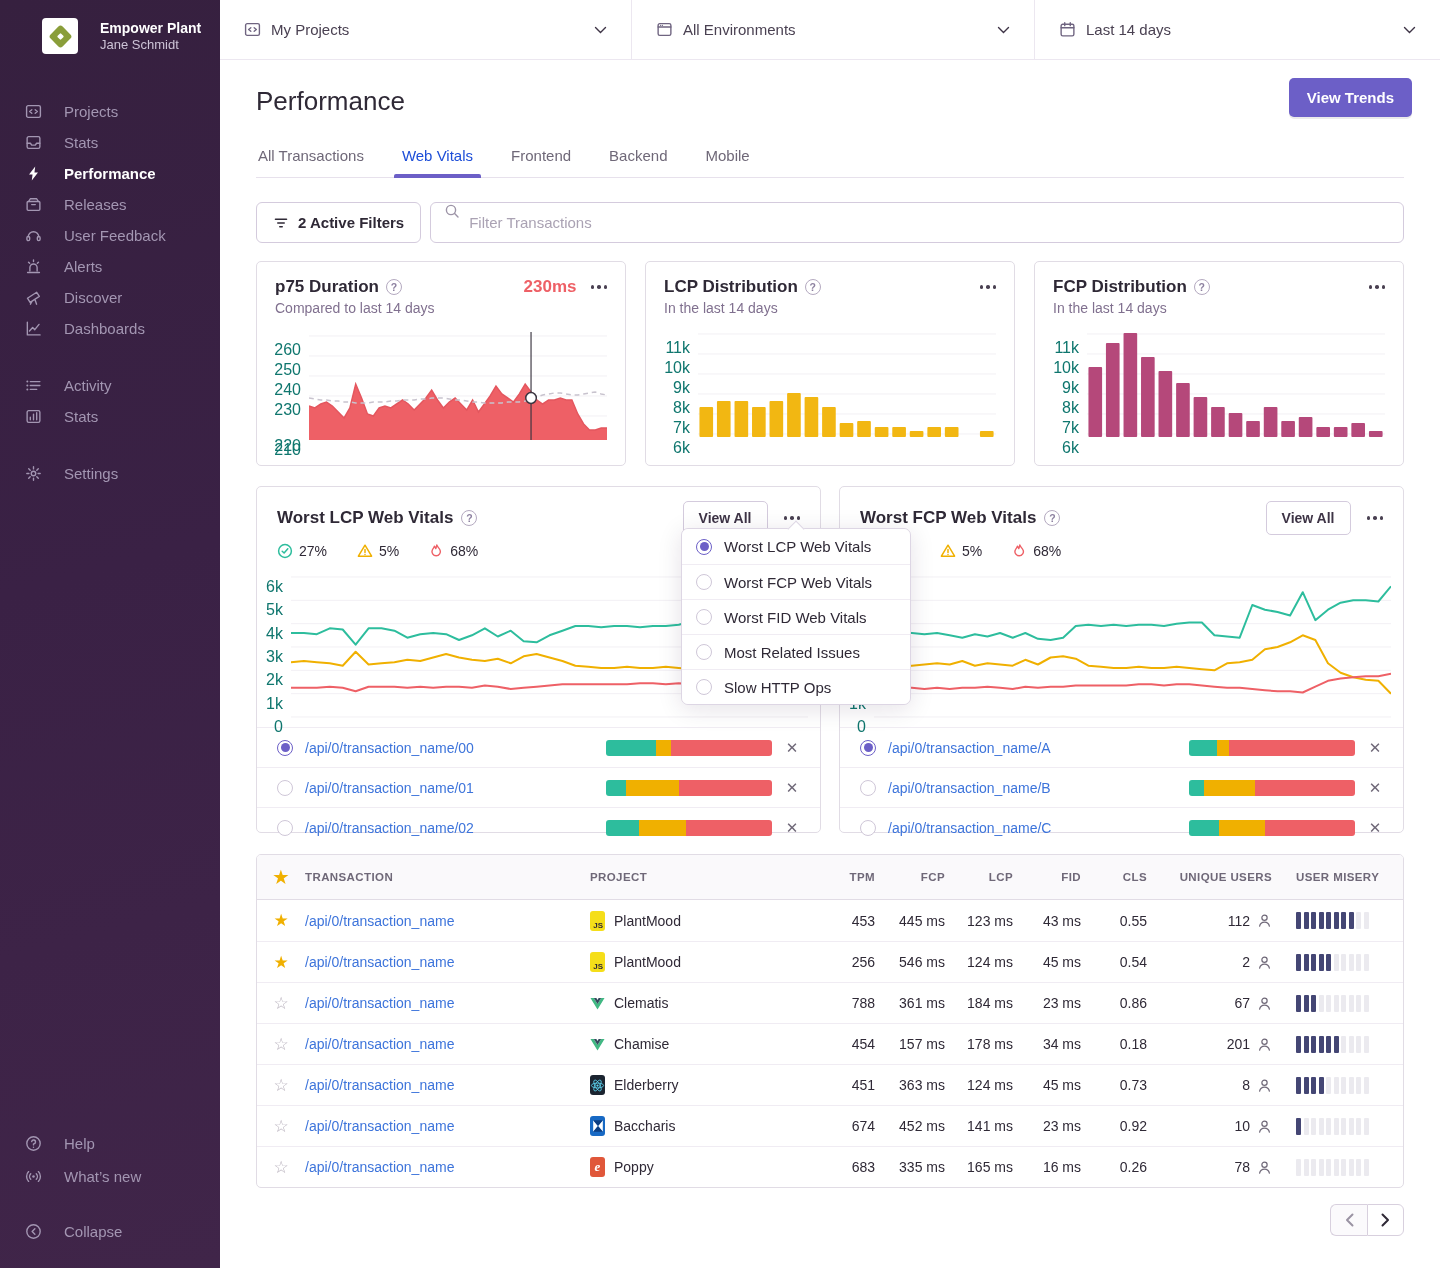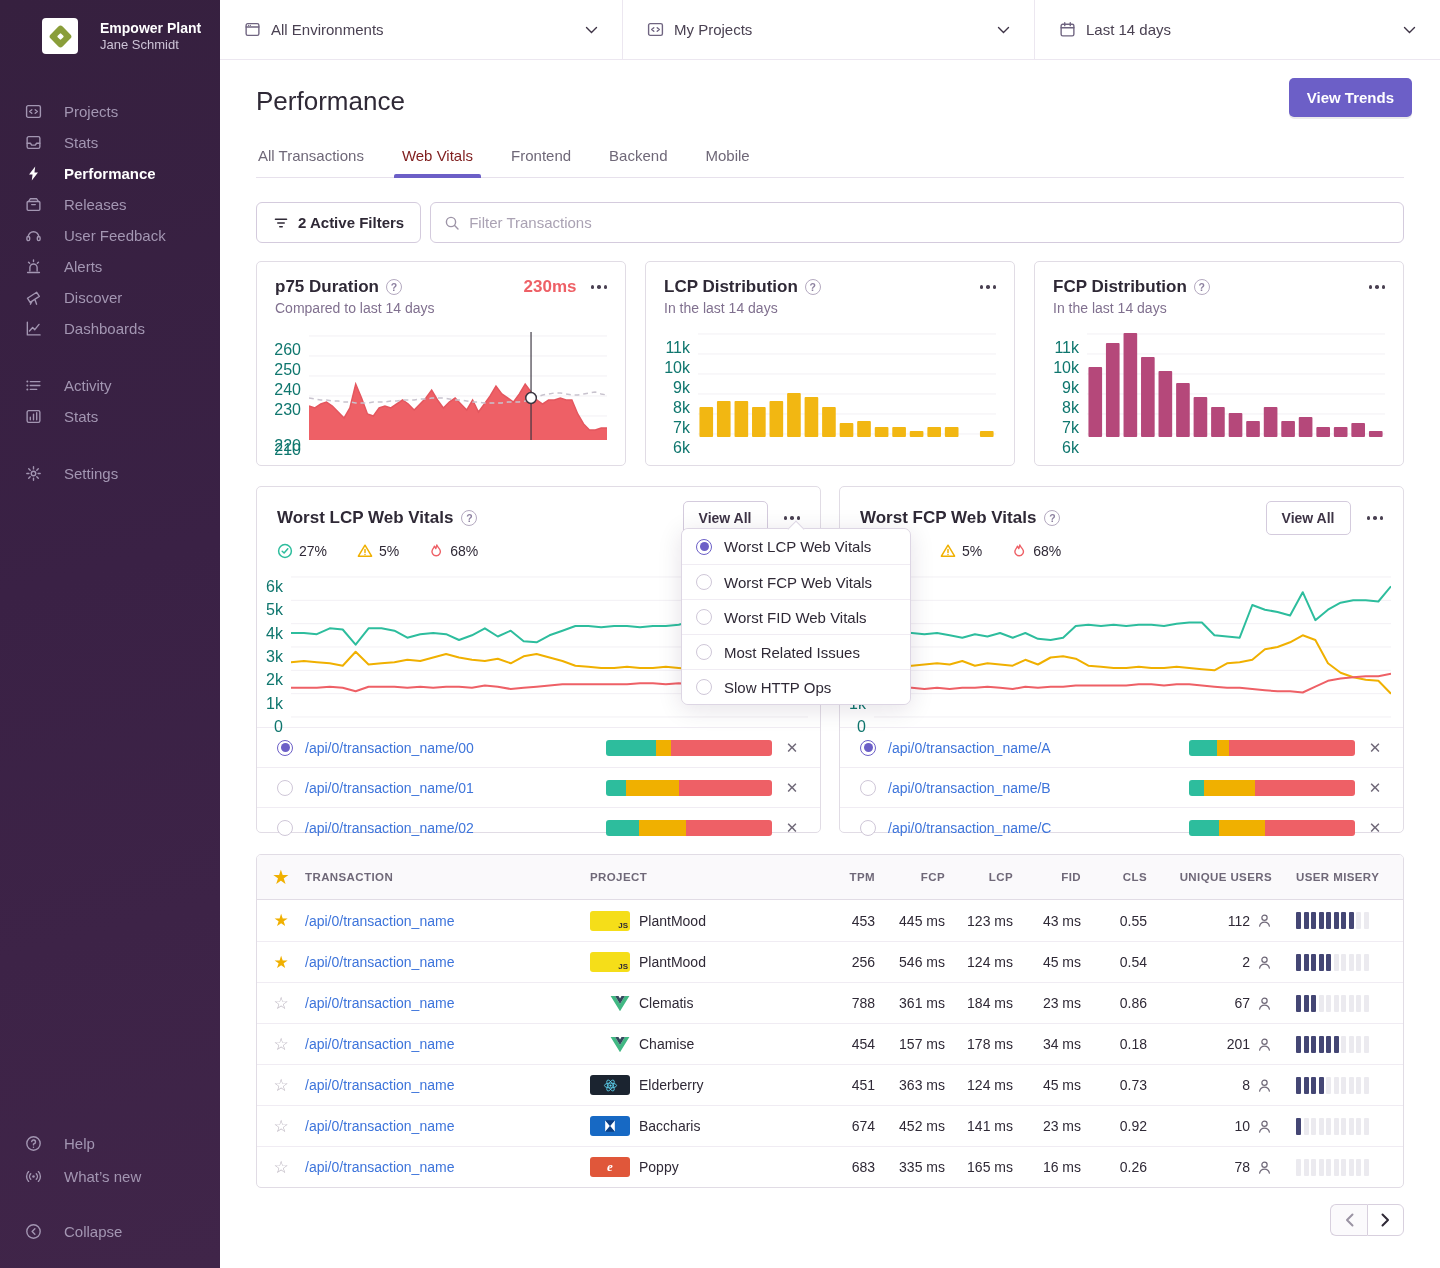--- a/index.html
+++ b/index.html
@@ -36,28 +36,28 @@
   .tb-1 { width:412px; border-right:1px solid #ece7f0; }
   .tb-2 { width:403px; border-right:1px solid #ece7f0; }
   .tb-3 { flex:1; }
 
   .page-head { padding:0 36px; }
   .page-title { margin-top:26px; font-size:26px; font-weight:400; color:#2f2936; }
   .view-trends { position:absolute; right:28px; top:78px; background:#6c5fc7; color:#fff; border:none; border-radius:5px;
     padding:11px 18px; font-size:15px; font-weight:bold; font-family:inherit; cursor:pointer; box-shadow:0 2px 0 rgba(0,0,0,.08); }
   .tabs { display:flex; gap:34px; margin-top:30px; border-bottom:1px solid #e7e1ec; }
   .tab { font-size:15px; color:#6f6878; padding:0 2px 13px; cursor:pointer; position:relative; }
-  .tab.active { color:#7f1d1d; }
+  .tab.active { color:#1d4ed8; }
   .tab.active::after { content:""; position:absolute; left:-6px; right:-6px; bottom:-1px; height:4px; background:#6c5fc7; border-radius:2px 2px 0 0; }
 
   .content { padding:24px 36px 0; }
   .filter-row { display:flex; gap:9px; }
   .btn-filters { display:flex; align-items:center; gap:9px; border:1px solid #d4cbdd; background:#fff; border-radius:6px;
     padding:0 16px; height:41px; font-size:15px; font-weight:bold; color:#2f2936; font-family:inherit; cursor:pointer; }
-  .search-box { flex:1; display:flex; align-items:center; gap:9px; border:1px solid #d4cbdd; border-radius:6px; height:41px; padding:0 13px; color:#9d94a7; }
+  .search-box { flex:1; display:flex; gap:9px; border:1px solid #d4cbdd; border-radius:6px; height:41px; padding:0 13px; color:#9d94a7; }
   .search-box input { border:none; outline:none; flex:1; font-size:15px; font-family:inherit; color:#2f2936; background:transparent; }
   .search-box input::placeholder { color:#aaa2b3; }
 
   
   .cards-row { display:flex; gap:19px; margin-top:18px; }
   .card { border:1px solid #e1dce5; border-radius:5px; background:#fff; }
   .mini-card { flex:1; height:205px; padding:15px 18px 0; position:relative; }
   .mini-head { display:flex; align-items:center; }
   .card-title { font-size:17px; font-weight:bold; color:#2f2936; display:flex; align-items:center; gap:7px; }
   .qmark { width:16px; height:16px; border:1px solid #b4a9c0; color:#8d81a0; border-radius:50%; font-size:10.5px; font-weight:bold;
@@ -117,21 +117,21 @@
   .c-proj { width:215px; flex:0 0 auto; display:flex; align-items:center; gap:9px; }
   .c-num { width:70px; text-align:right; flex:0 0 auto; }
   .c-n2 { width:68px; text-align:right; flex:0 0 auto; }
   .c-n3 { width:66px; text-align:right; flex:0 0 auto; }
   .c-users { width:125px; flex:0 0 auto; display:flex; align-items:center; justify-content:flex-end; gap:7px; }
   .c-users svg { color:#6f6878; }
   .c-misery { width:133px; flex:0 0 auto; display:flex; justify-content:flex-start; padding-left:24px; }
   .misery { display:flex; gap:2.5px; }
   .misery i { width:5px; height:17px; background:#ebeaef; border-radius:1px; }
   .misery i.on { background:#444674; }
-  .p-icon { width:40px; height:20px; border-radius:3px; flex:0 0 auto; display:flex; align-items:flex-end; justify-content:flex-end; overflow:hidden; }
+  .p-icon { width:15px; height:20px; border-radius:3px; flex:0 0 auto; display:flex; align-items:flex-end; justify-content:flex-end; overflow:hidden; }
   .p-js { background:#f5de19; color:#2f2936; font-size:8px; font-weight:bold; padding:0 2px 1px 0; }
 
   
   .pager { display:flex; justify-content:flex-end; margin:16px 0 0; }
   .pager .pg { width:37px; height:32px; border:1px solid #d8d0de; background:#fff; display:flex; align-items:center; justify-content:center; cursor:pointer; }
   .pg.prev { border-radius:6px 0 0 6px; background:#fbfafc; color:#9a93a3; border-right:none; }
   .pg.next { border-radius:0 6px 6px 0; color:#2f2936; }
 </style>
 </head>
 <body>
@@ -249,36 +249,36 @@
           <path d="M9.3 5.4 6.7 8l2.6 2.6"></path>
         </svg>
         <span>Collapse</span>
       </div>
     </div>
 </aside>
 
 <div class="main">
 
   <div class="topbar">
+    <div class="tb-sel tb-1">
+      <svg class="glyph" width="17" height="17" viewBox="0 0 16 16" fill="none" stroke="currentColor" stroke-width="1.3" stroke-linecap="round" stroke-linejoin="round">
+          <rect x="1.5" y="2.5" width="13" height="11" rx="1.5"></rect>
+          <path d="M6.4 6.3 4.4 8l2 1.7M9.6 6.3l2 1.7-2 1.7"></path>
+        </svg>
+      <span class="lbl">My Projects</span>
+      <svg class="chev" width="13" height="8" viewBox="0 0 12 8" fill="none" stroke="currentColor" stroke-width="1.4" stroke-linecap="round">
+          <path d="M1 1.5 6 6.5 11 1.5"></path>
+        </svg>
+    </div>
     <div class="tb-sel tb-2">
       <svg class="glyph" width="17" height="17" viewBox="0 0 16 16" fill="none" stroke="currentColor" stroke-width="1.3" stroke-linecap="round">
           <rect x="2" y="2.5" width="12" height="11" rx="1.5"></rect>
           <path d="M2 5.6h12M4.3 4.1h.01M6 4.1h.01"></path>
         </svg>
       <span class="lbl">All Environments</span>
-      <svg class="chev" width="13" height="8" viewBox="0 0 12 8" fill="none" stroke="currentColor" stroke-width="1.4" stroke-linecap="round">
-          <path d="M1 1.5 6 6.5 11 1.5"></path>
-        </svg>
-    </div>
-    <div class="tb-sel tb-1">
-      <svg class="glyph" width="17" height="17" viewBox="0 0 16 16" fill="none" stroke="currentColor" stroke-width="1.3" stroke-linecap="round" stroke-linejoin="round">
-          <rect x="1.5" y="2.5" width="13" height="11" rx="1.5"></rect>
-          <path d="M6.4 6.3 4.4 8l2 1.7M9.6 6.3l2 1.7-2 1.7"></path>
-        </svg>
-      <span class="lbl">My Projects</span>
       <svg class="chev" width="13" height="8" viewBox="0 0 12 8" fill="none" stroke="currentColor" stroke-width="1.4" stroke-linecap="round">
           <path d="M1 1.5 6 6.5 11 1.5"></path>
         </svg>
     </div>
     <div class="tb-sel tb-3">
       <svg class="glyph" width="17" height="17" viewBox="0 0 16 16" fill="none" stroke="currentColor" stroke-width="1.3" stroke-linecap="round">
           <rect x="2" y="3" width="12" height="11" rx="1.5"></rect>
           <path d="M2 6.4h12M5.4 1.6v2.8M10.6 1.6v2.8"></path>
         </svg>
       <span class="lbl">Last 14 days</span>

